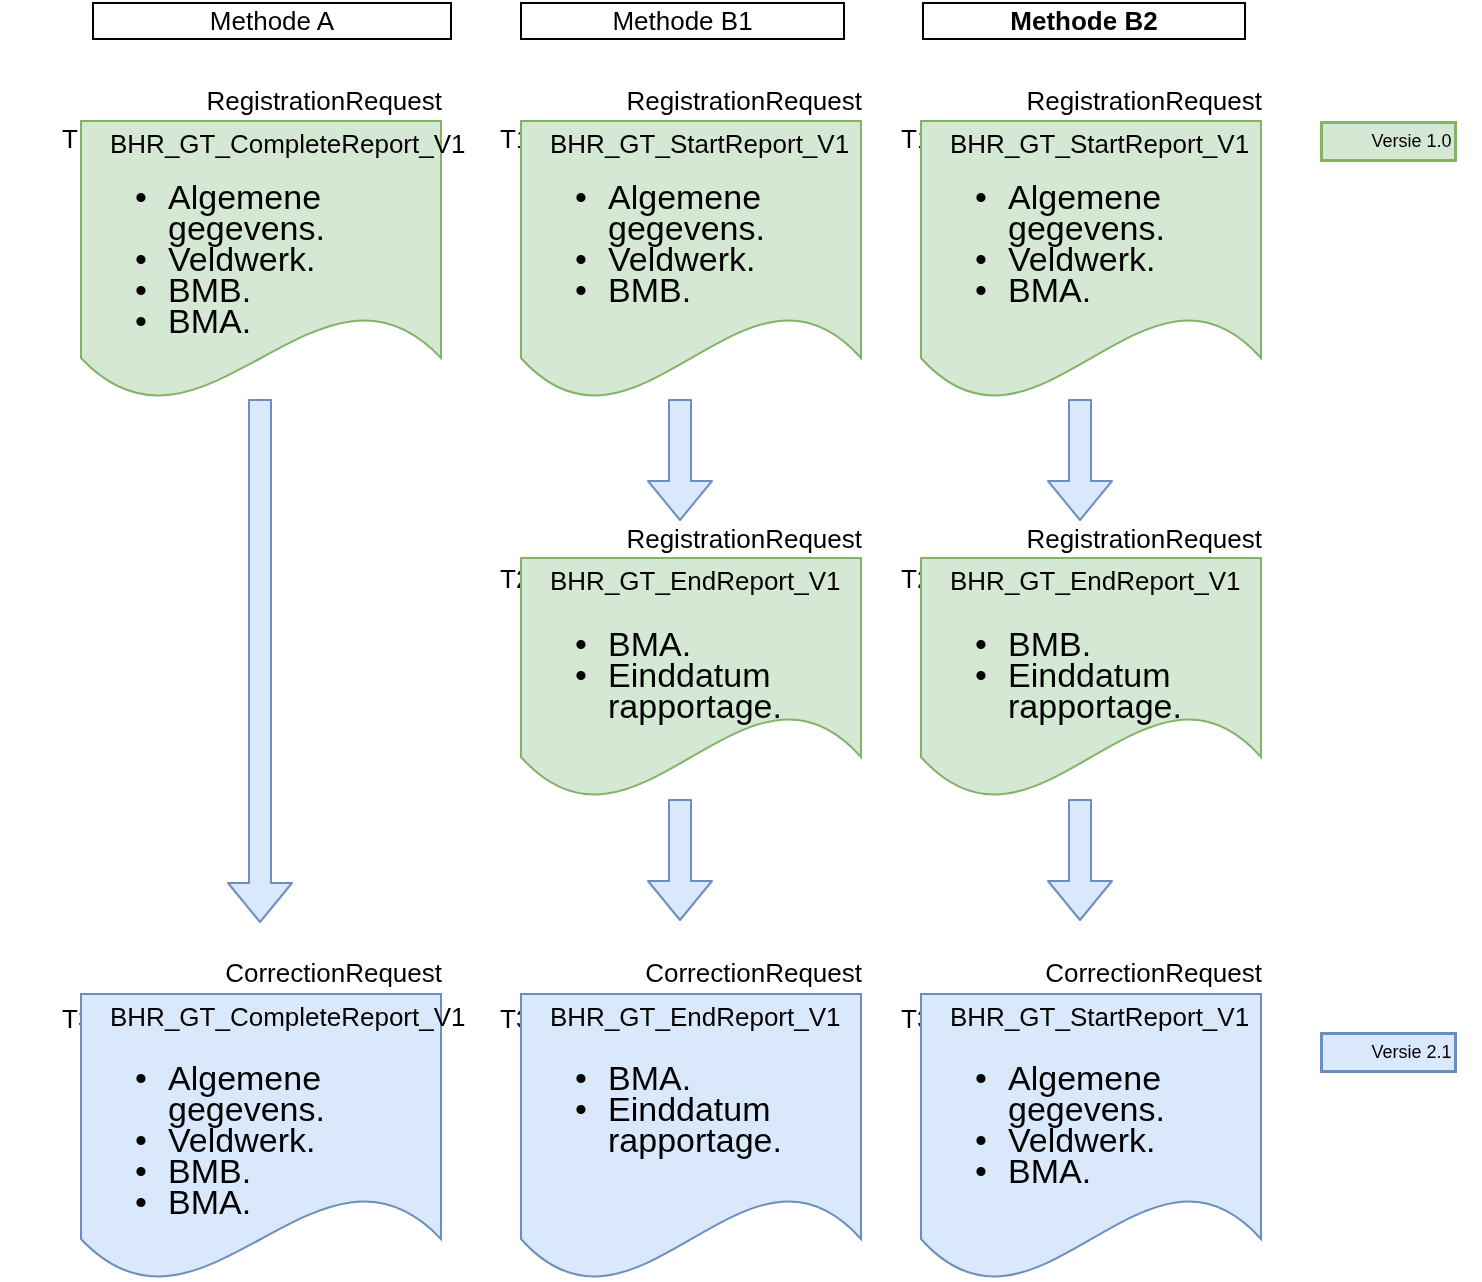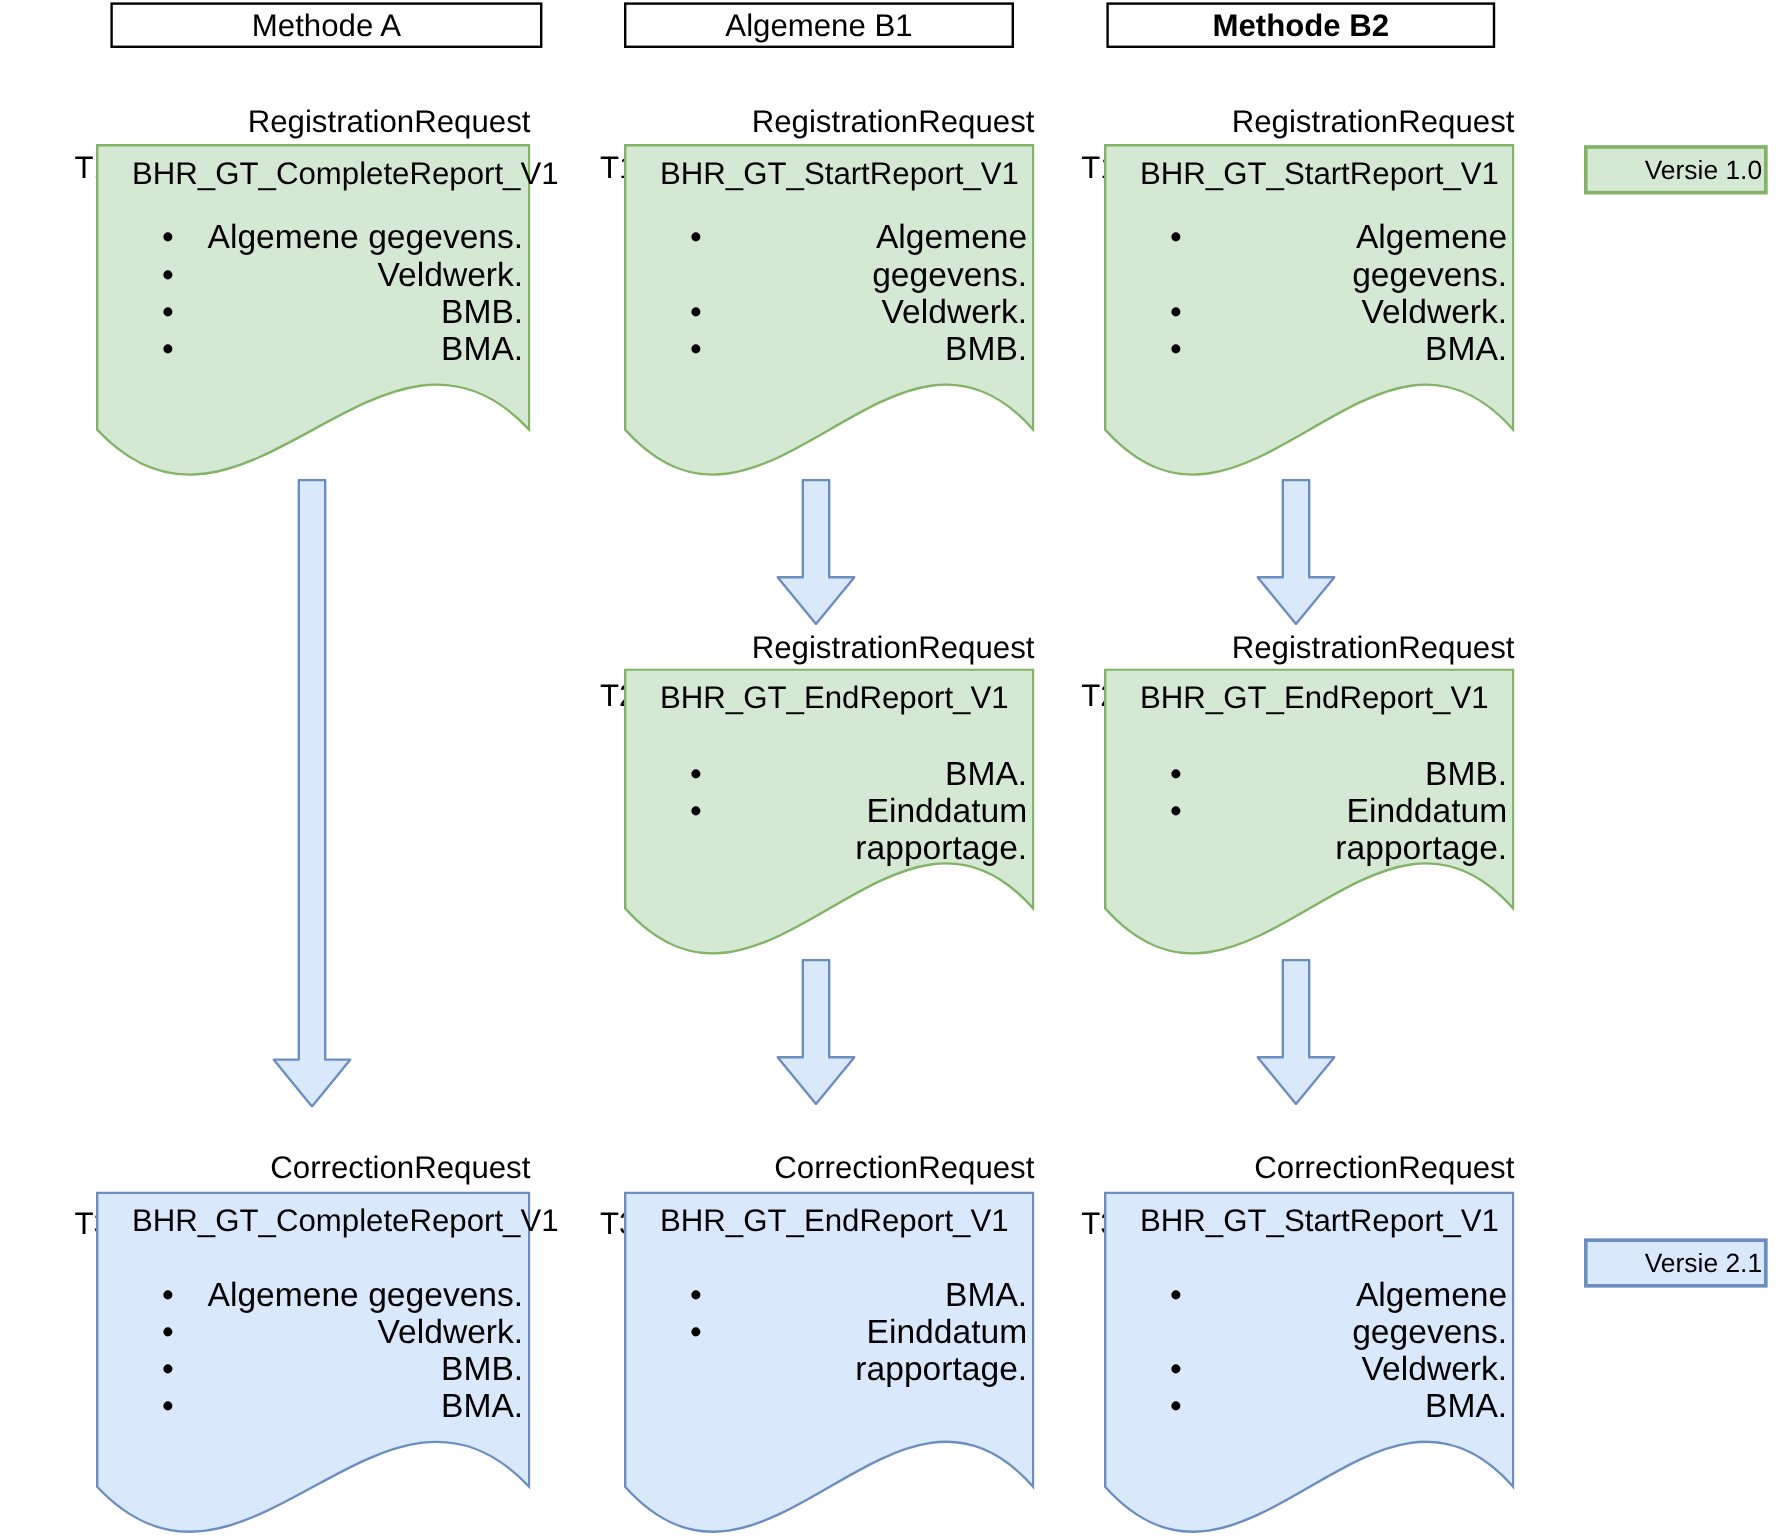--- a/index.html
+++ b/index.html
@@ -60,23 +60,22 @@
     margin-left: 25px;
   }
   .doc-bullets { position: absolute; left: 0; right: 6px; }
   .doc.t1 .doc-bullets { top: 62px; }
   .doc.t2 .doc-bullets { top: 72px; }
   .doc.t3 .doc-bullets { top: 70px; }
   .doc-bullets ul {
     margin: 0;
     padding: 0 0 0 88px;
     list-style: none;
-    font-size: 28px;
+    font-size: 34px;
     line-height: 31px;
-    text-align: right;
   }
   .doc-bullets li { position: relative; }
   .doc-bullets li::before {
     content: "\2022";
     position: absolute;
     left: -33px;
   }
 
   
   .time-label {
@@ -93,48 +92,48 @@
     fill: var(--arrow-fill, #dae8fc);
     stroke: var(--arrow-stroke, #6c8ebf);
     stroke-width: 2;
     stroke-linejoin: round;
   }
 
   
   .badge {
     position: absolute;
     left: 1320px;
-    width: 153px;
+    width: 137px;
     height: 41px;
     box-sizing: border-box;
     display: flex;
     align-items: center;
     justify-content: center;
-    font-size: 22px;
+    font-size: 18px;
     padding-left: 46px;
   }
   .badge.green {
     background: var(--registration-fill, #d5e8d4);
     border: 3px solid var(--registration-stroke, #82b366);
   }
   .badge.blue {
     background: var(--correction-fill, #dae8fc);
     border: 3px solid var(--correction-stroke, #6c8ebf);
   }
 </style>
 </head>
 <body>
 
 <div class="canvas">
 
   <div class="method-header" style="left:92px;width:360px;">
     <span>Methode A</span>
   </div>
   <div class="method-header" style="left:520px;width:325px;">
-    <span>Algemene B1</span>
+    <span>Methode B1</span>
   </div>
   <div class="method-header" style="left:922px;width:324px;font-weight:bold;">
     <span>Methode B2</span>
   </div>
 
   <div class="req-label" style="left:80px;top:86px;width:362px;">RegistrationRequest</div>
   <div class="req-label" style="left:520px;top:86px;width:342px;">RegistrationRequest</div>
   <div class="req-label" style="left:920px;top:86px;width:342px;">RegistrationRequest</div>
 
   <div class="time-label" style="left:28px;top:124px;">T1</div>

